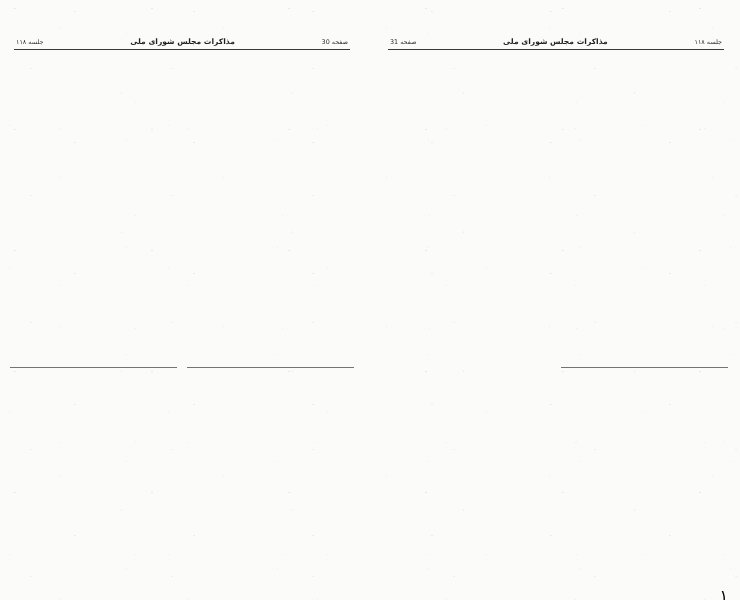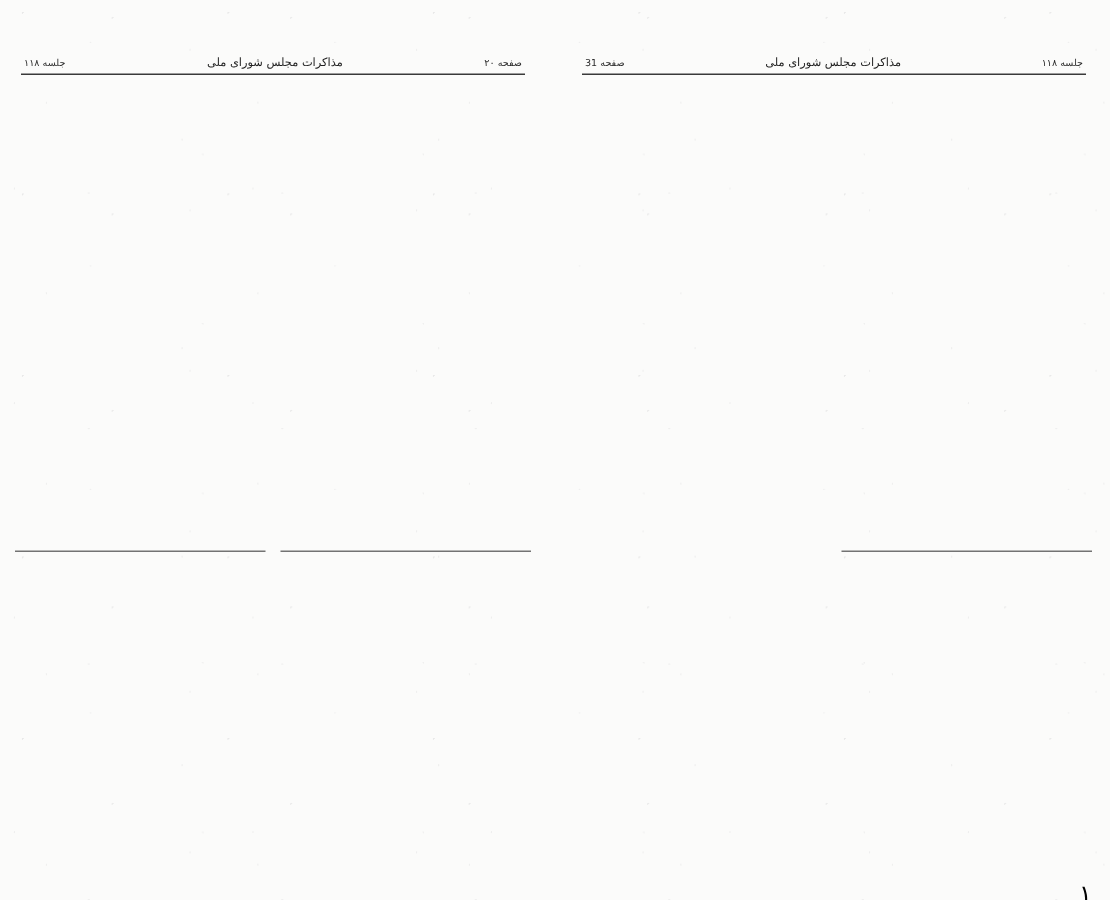--- a/index.html
+++ b/index.html
@@ -31,21 +31,21 @@
   .page{position:relative;width:370px;height:600px;box-sizing:border-box;}
   .page.left{padding:26px 12px 14px 14px;}
   .page.right{padding:26px 16px 14px 10px;}
 
   
   .hdr{
     position:relative;display:flex;align-items:flex-end;justify-content:space-between;
     height:20px;padding:0 6px 2px 6px;
   }
   .hdr .h-side{font-size:6.4px;font-weight:normal;color:#2b2b2b;letter-spacing:.2px;white-space:nowrap;}
-  .hdr .h-title{font-size:7.6px;font-weight:normal;color:#1f1f1f;white-space:nowrap;letter-spacing:.4px;}
+  .hdr .h-title{font-size:7.6px;font-weight:bold;color:#1f1f1f;white-space:nowrap;letter-spacing:.4px;}
   .hdr-rule{height:0;border-top:1.1px solid #3a3a3a;margin:1px 4px 0 4px;}
 
   
   .cols{display:flex;gap:10px;margin-top:6px;height:530px;}
   .col{width:calc(50% - 5px);position:relative;}
   .seg{position:relative;}
   .colrule{border-top:.9px solid #5a5a5a;margin:3px 0 4px 0;width:100%;opacity:.85;}
 
   
   
@@ -225,21 +225,21 @@
     </div>
 
     <div class="ornament"></div>
     <div class="folio">١</div>
   </div>
 
   <div class="page right">
     <div class="edge-shadow r"></div>
 
     <div class="hdr">
-      <span class="h-side">صفحه ٢٠</span>
+      <span class="h-side">صفحه 30</span>
       <span class="h-title">مذاکرات مجلس شورای ملی</span>
       <span class="h-side">جلسه ١١٨</span>
     </div>
     <div class="hdr-rule"></div>
 
     <div class="cols">
 
       <div class="col">
         <div class="seg">
           <div class="ln w2"></div>

